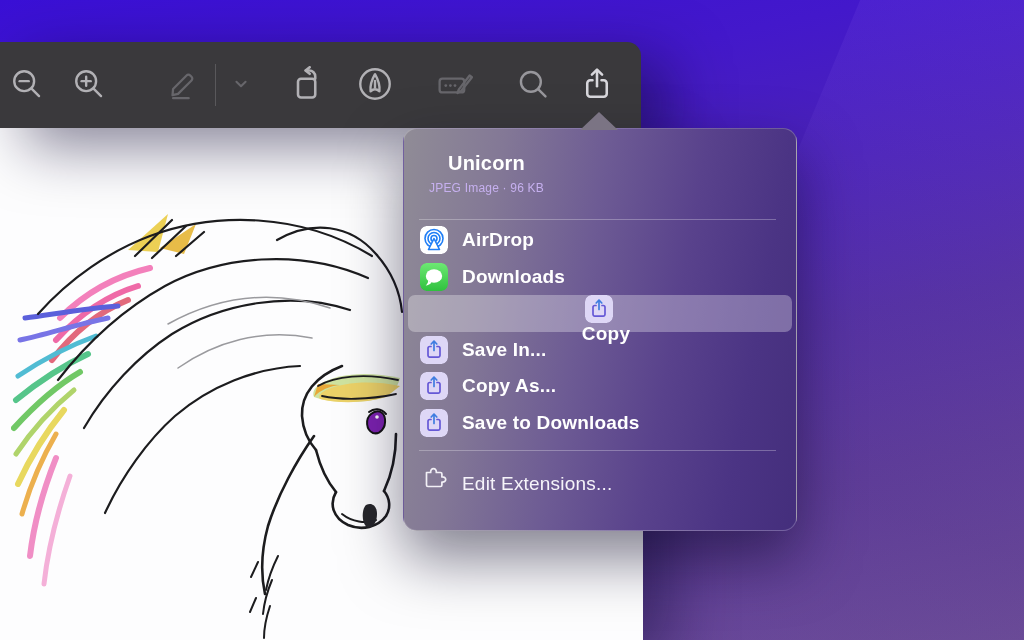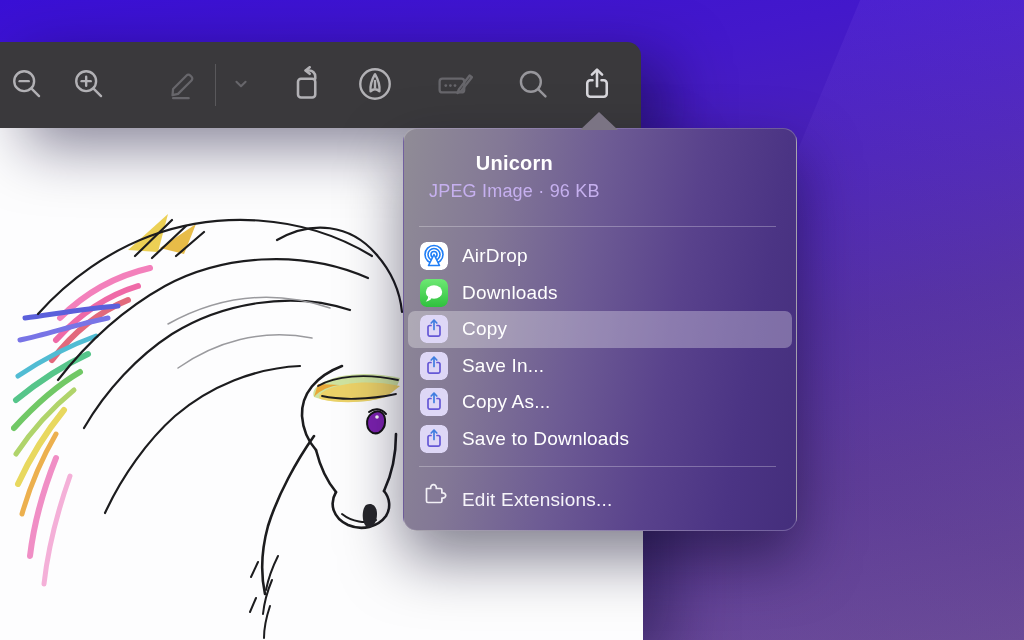--- a/index.html
+++ b/index.html
@@ -29,27 +29,27 @@
   .popover { position:absolute; left:403px; top:128px; width:394px; height:403px;
     border-radius:14px; z-index:3;
     background:linear-gradient(100deg,#908c96 0%,#837896 22%,#6d5b94 45%,#59428c 66%,#4b3484 84%,#442e7c 100%);
     border:1px solid rgba(255,255,255,.22);
     box-shadow:0 28px 60px rgba(10,5,35,.5); }
   .popover .arrow { position:absolute; left:176px; top:-17px; width:0; height:0;
     border-left:19px solid transparent; border-right:19px solid transparent;
     border-bottom:18px solid #7b7484; }
   .pop-header { display:flex; align-items:center; gap:30px; padding:23px 16px 0 25px; }
   .file-title { font-size:20px; font-weight:bold; color:#ffffff; margin-bottom:6px; letter-spacing:.2px;text-align:center; }
-  .file-meta  { font-size:18px; color:#c6b0ef; letter-spacing:.2px; }
+  .file-meta  { font-size:12px; color:#c6b0ef; letter-spacing:.2px; }
   .pop-divider { height:1px; background:rgba(255,255,255,.28); margin:24px 20px 0 15px; }
   .pop-divider.second { margin-top:9px; }
-  .rows { margin:11px 4px 0 4px; }
+  .rows { margin:2px 4px 0 4px;font-weight:bold; }
   .prow { display:flex; align-items:center; height:36.5px; padding-left:12px;
     border-radius:7px; cursor:pointer; }
-  .prow.highlight { background:rgba(255,255,255,.30); }
+  .prow.highlight { background:rgba(255,255,255,.30);flex-direction:column; }
   .prow .ric { width:28px; height:28px; margin-right:14px; flex:0 0 28px; }
   .prow .rlabel { font-size:19px; color:#ffffff; letter-spacing:.2px; }
   .footer-row { margin:6px 4px 0 4px; height:38px; display:flex; align-items:center;
     padding-left:12px; border-radius:7px; cursor:pointer; }
   .footer-row .ric { width:28px; height:28px; margin-right:14px; display:flex; align-items:center; justify-content:center; }
   .footer-row .rlabel { font-size:19px; color:#f6f4fa; letter-spacing:.2px;margin-top:16px; }
 
   .sqicon { width:28px; height:28px; border-radius:6.5px; display:block; }
 </style>
 </head>

